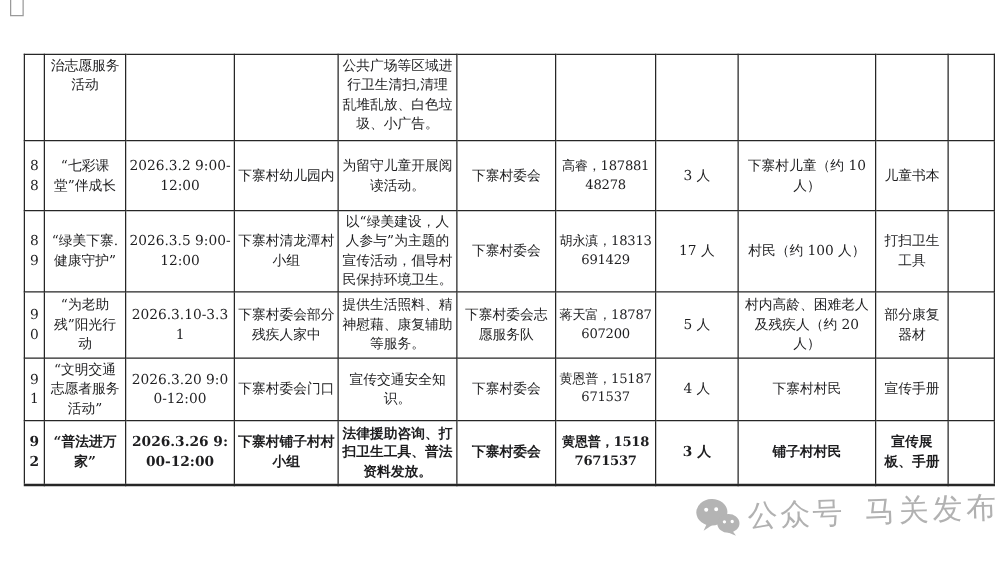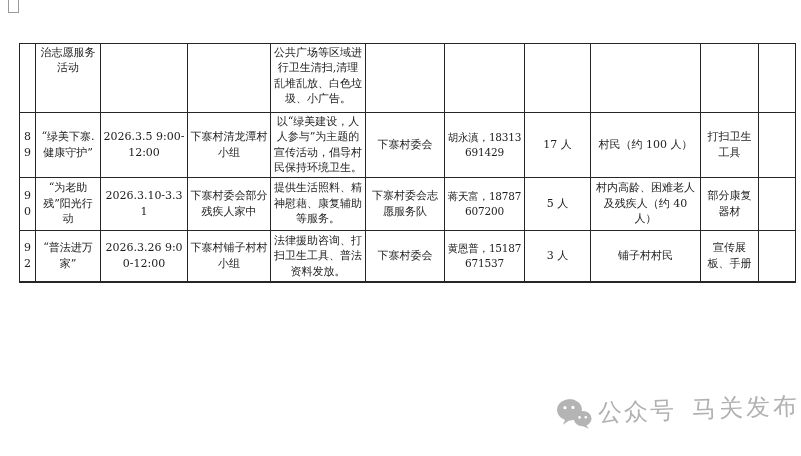--- a/index.html
+++ b/index.html
@@ -18,21 +18,21 @@
     border:1px solid #262626;
     text-align:center; vertical-align:middle;
     padding:1px 2px; word-break:break-all; overflow:hidden;
   }
   table.schedule { border-bottom:2px solid #262626; }
   tr.r0 { height:69px; } tr.r0 td { vertical-align:top; }
   tr.r1 { height:56px; }
   tr.r2 { height:64px; }
   tr.r3 { height:53px; }
   tr.r4 { height:50px; }
-  tr.r5 { height:52px; }
+  tr.r5 { height:52px;font-weight:bold; }
   tr.r6 { height:53px; }
   tr.r7 { height:50px; }
   td.c7 { font-size:10.5px; letter-spacing:-0.2px; }
   .artifact {
     position:absolute; left:8px; top:-4px; width:9px; height:15px;
     border:1px solid #9a9a9a; background:#fff;
   }
   .watermark {
     position:absolute; left:556px; top:394px; z-index:3;
     display:flex; align-items:center;
@@ -71,20 +71,33 @@
         <td></td>
         <td></td>
         <td>公共广场等区域进行卫生清扫,清理乱堆乱放、白色垃圾、小广告。</td>
         <td></td>
         <td class="c7"></td>
         <td></td>
         <td></td>
         <td></td>
         <td></td>
       </tr>
+      <tr class="r1">
+        <td>88</td>
+        <td>“七彩课堂”伴成长</td>
+        <td>2026.3.2 9:00-12:00</td>
+        <td>下寨村幼儿园内</td>
+        <td>为留守儿童开展阅读活动。</td>
+        <td>下寨村委会</td>
+        <td class="c7">高睿，18788148278</td>
+        <td>3 人</td>
+        <td>下寨村儿童（约 10 人）</td>
+        <td>儿童书本</td>
+        <td></td>
+      </tr>
       <tr class="r2">
         <td>89</td>
         <td>“绿美下寨.健康守护”</td>
         <td>2026.3.5 9:00-12:00</td>
         <td>下寨村清龙潭村小组</td>
         <td>以“绿美建设，人人参与”为主题的宣传活动，倡导村民保持环境卫生。</td>
         <td>下寨村委会</td>
         <td class="c7">胡永滇，18313691429</td>
         <td>17 人</td>
         <td>村民（约 100 人）</td>
@@ -93,22 +106,35 @@
       </tr>
       <tr class="r3">
         <td>90</td>
         <td>“为老助残”阳光行动</td>
         <td>2026.3.10-3.31</td>
         <td>下寨村委会部分残疾人家中</td>
         <td>提供生活照料、精神慰藉、康复辅助等服务。</td>
         <td>下寨村委会志愿服务队</td>
         <td class="c7">蒋天富，18787607200</td>
         <td>5 人</td>
-        <td>村内高龄、困难老人及残疾人（约 40 人）</td>
+        <td>村内高龄、困难老人及残疾人（约 20 人）</td>
         <td>部分康复器材</td>
+        <td></td>
+      </tr>
+      <tr class="r4">
+        <td>91</td>
+        <td>“文明交通志愿者服务活动”</td>
+        <td>2026.3.20 9:00-12:00</td>
+        <td>下寨村委会门口</td>
+        <td>宣传交通安全知识。</td>
+        <td>下寨村委会</td>
+        <td class="c7">黄恩普，15187671537</td>
+        <td>4 人</td>
+        <td>下寨村村民</td>
+        <td>宣传手册</td>
         <td></td>
       </tr>
       <tr class="r5">
         <td>92</td>
         <td>“普法进万家”</td>
         <td>2026.3.26 9:00-12:00</td>
         <td>下寨村铺子村村小组</td>
         <td>法律援助咨询、打扫卫生工具、普法资料发放。</td>
         <td>下寨村委会</td>
         <td class="c7">黄恩普，15187671537</td>

